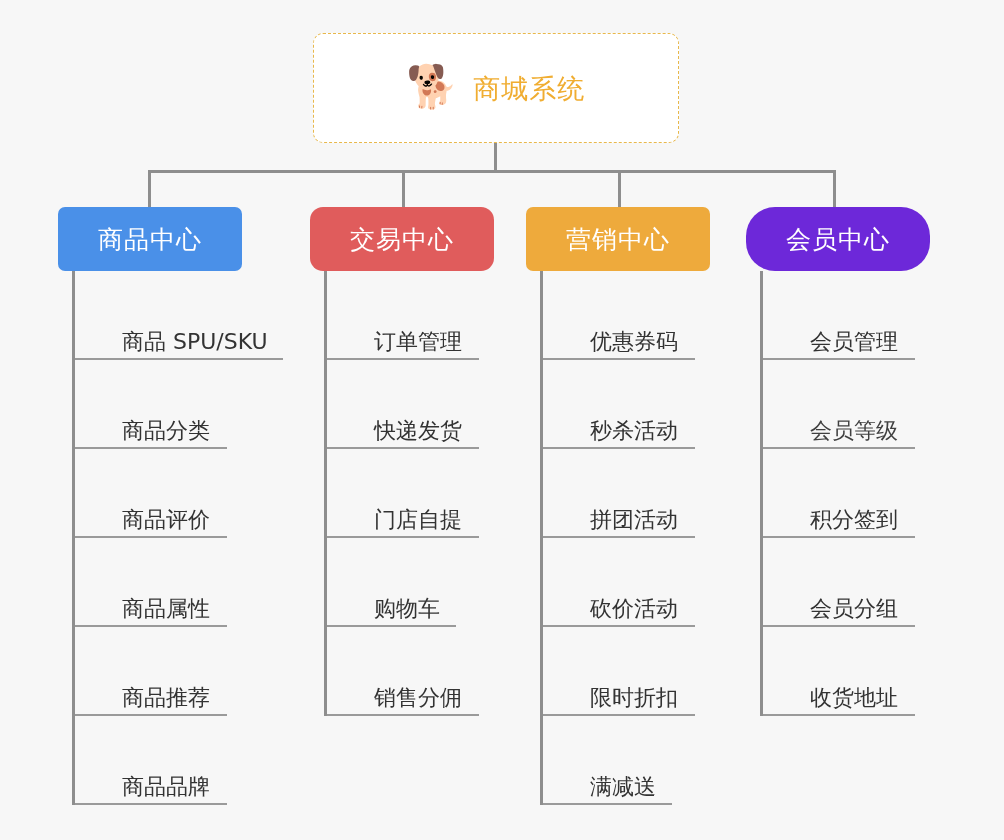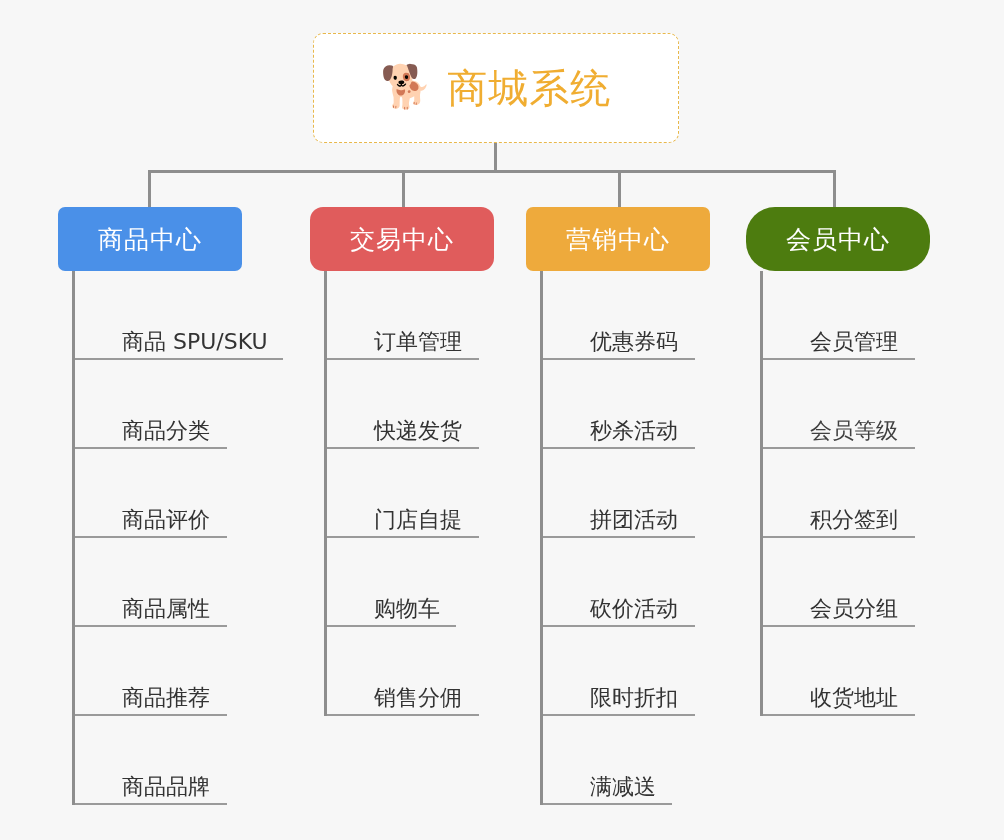--- a/index.html
+++ b/index.html
@@ -39,21 +39,21 @@
     justify-content: center;
     gap: 14px;
   }
   .root-emoji {
     font-size: 42px;
     line-height: 1;
     display: block;
     margin-top: -2px;
   }
   .root-title {
-    font-size: 40px;
+    font-size: 27px;
     color: #f0ad31;
     letter-spacing: 1px;
     line-height: 1;
     white-space: nowrap;
     text-align: right;
   }
 
   
   .conn {
     position: absolute;
@@ -224,21 +224,21 @@
           <span class="leaf-label" style="color: rgb(51, 51, 51);">限时折扣</span>
           <div class="leaf-rule" style="width: 152px; background: rgb(154, 154, 154);"></div>
         </div>
         <div class="leaf">
           <span class="leaf-label" style="color: rgb(51, 51, 51);">满减送</span>
           <div class="leaf-rule" style="width: 129px; background: rgb(154, 154, 154);"></div>
         </div>
       </div>
     </div>
   <div class="column" id="col-3">
-      <div class="cat-box" style="background: #4d7c0f; border-radius: 29px;">
+      <div class="cat-box" style="background: #6d28d9; border-radius: 29px;">
         <span>会员中心</span>
       </div>
       <div class="leaves" style="border-left-color: rgb(142, 142, 142);">
         <div class="leaf">
           <span class="leaf-label" style="color: rgb(51, 51, 51);">会员管理</span>
           <div class="leaf-rule" style="width: 152px; background: rgb(154, 154, 154);"></div>
         </div>
         <div class="leaf">
           <span class="leaf-label" style="color: #404040;">会员等级</span>
           <div class="leaf-rule" style="width: 152px; background: rgb(154, 154, 154);"></div>

